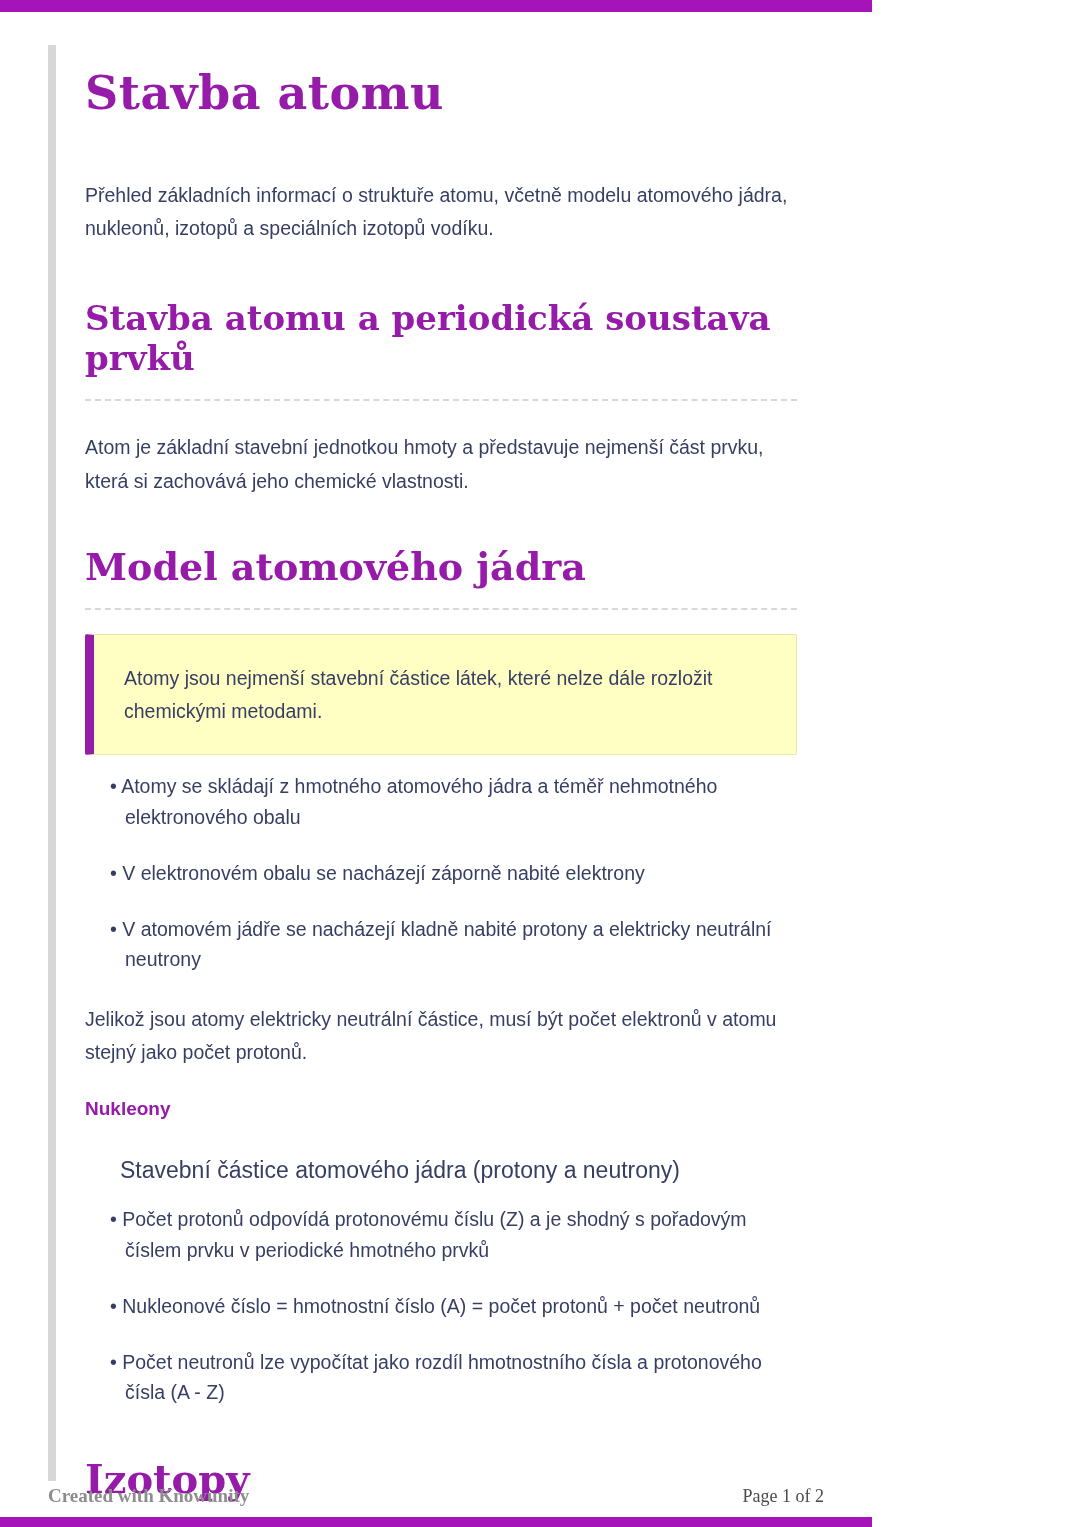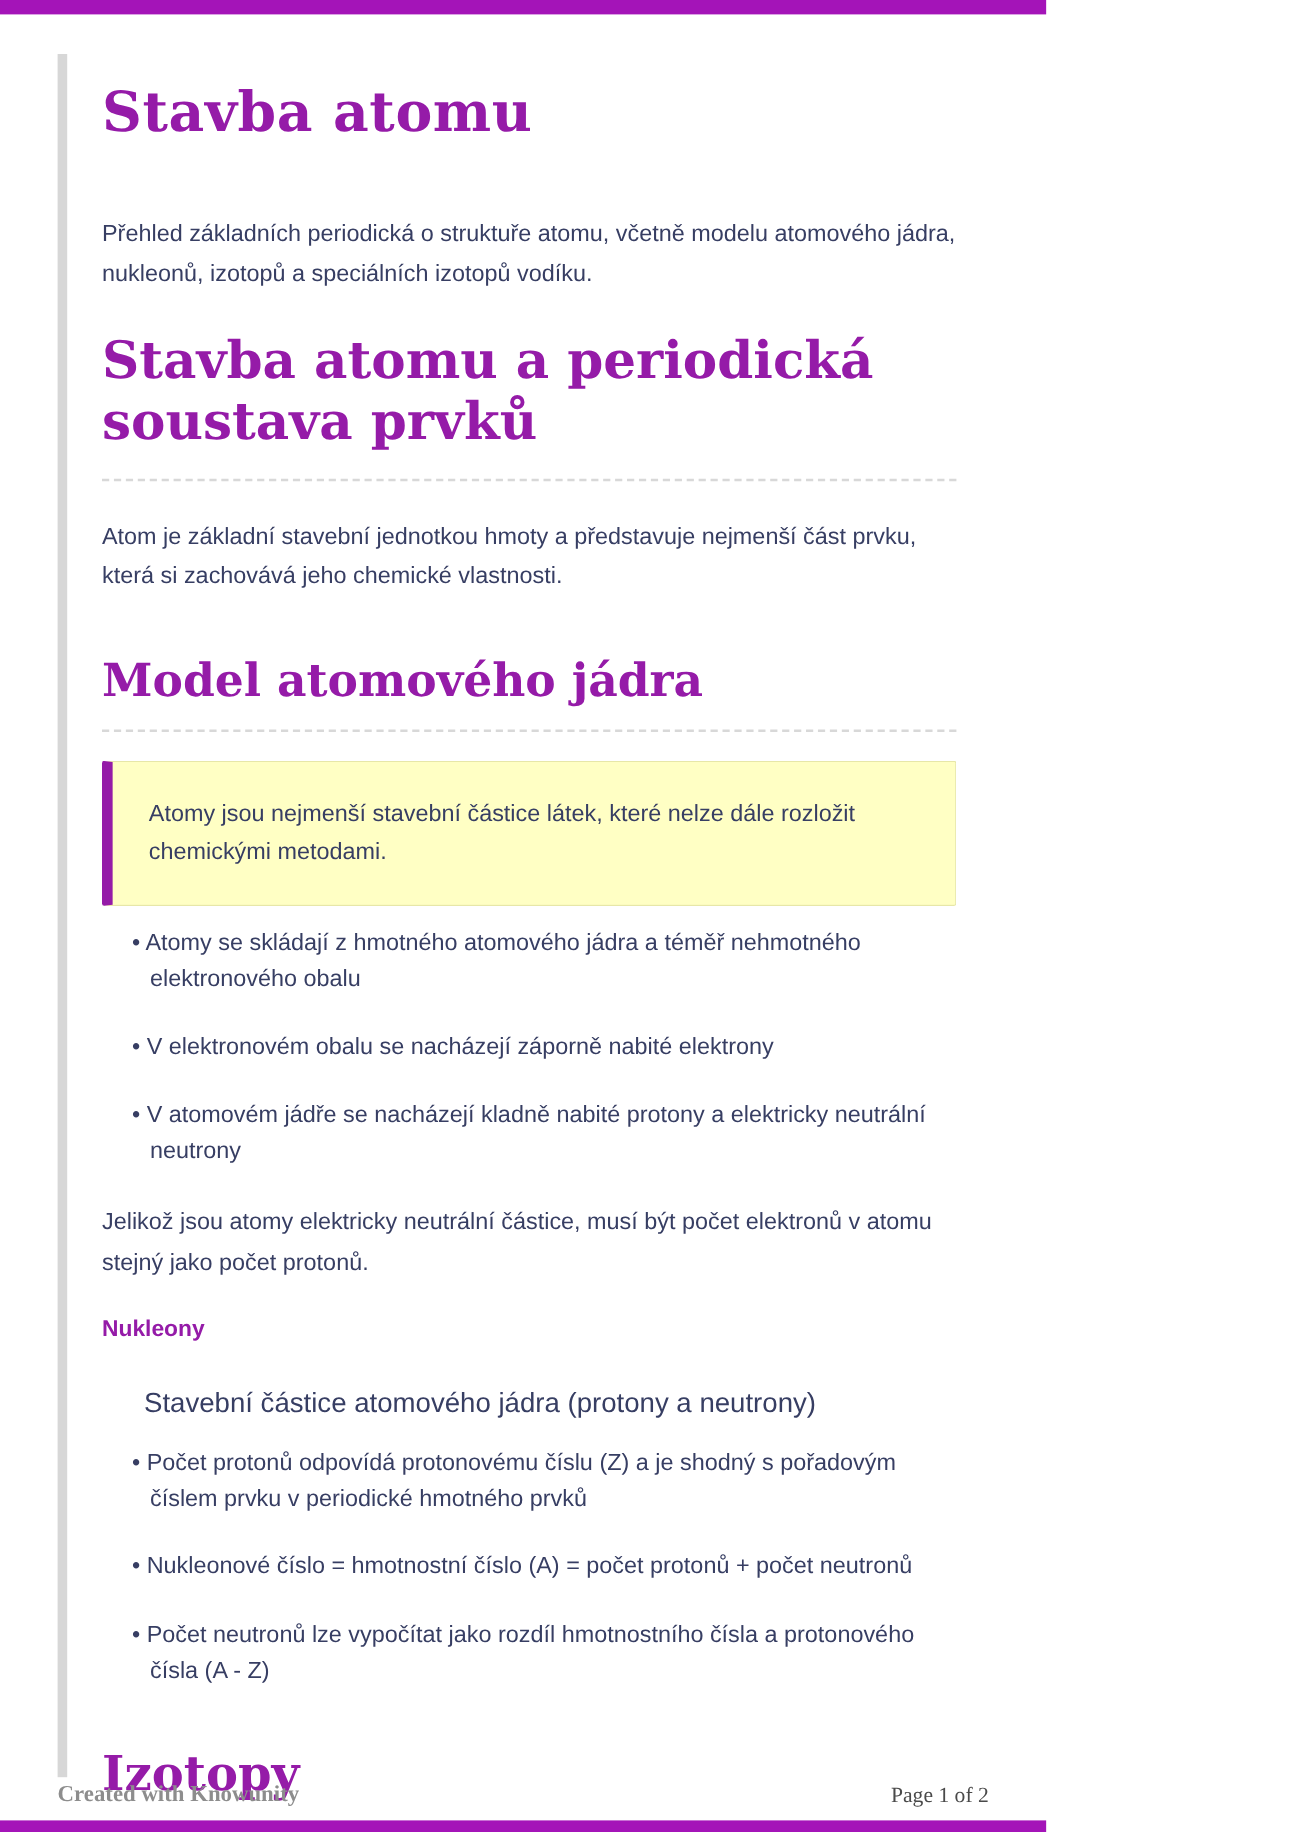--- a/index.html
+++ b/index.html
@@ -30,21 +30,21 @@
     font-weight:700; font-size:46px; line-height:1.1;
     color:var(--accent); letter-spacing:.5px;
   }
   .intro{ margin-top:60px; font-size:19.5px; line-height:1.72; color:var(--ink); }
 
   .section-heading{
     font-family:"DejaVu Serif","Liberation Serif",serif;
     font-weight:700; color:var(--accent); line-height:1.2;
     border-bottom:2px dashed var(--dash);
   }
-  .h2-first{ margin-top:30px; font-size:43px; padding-bottom:20px; }
+  .h2-first{ margin-top:52px; font-size:34px; padding-bottom:20px; }
   .h2-model{ margin-top:46px; font-size:38px; padding-bottom:18px; }
   .h2-izotopy{ margin-top:48px; font-size:40px; padding-bottom:22px; }
 
   .body-text{ font-size:19.5px; line-height:1.72; color:var(--ink); }
   .para-1{ margin-top:30px; }
   .para-2{ margin-top:28px; }
 
   .callout{
     margin-top:24px;
     background:var(--callout-bg);
@@ -82,21 +82,21 @@
 </head>
 <body>
 
 <div class="page">
   <div class="top-bar"></div>
   <div class="left-rail"></div>
 
   <main class="content">
     <h1 class="doc-title">Stavba atomu</h1>
 
-    <p class="intro">Přehled základních periodická o struktuře atomu, včetně modelu atomového jádra, nukleonů, izotopů a speciálních izotopů vodíku.</p>
+    <p class="intro">Přehled základních informací o struktuře atomu, včetně modelu atomového jádra, nukleonů, izotopů a speciálních izotopů vodíku.</p>
 
     <h2 class="section-heading h2-first">Stavba atomu a periodická soustava prvků</h2>
     <p class="body-text para-1">Atom je základní stavební jednotkou hmoty a představuje nejmenší část prvku, která si zachovává jeho chemické vlastnosti.</p>
 
     <h2 class="section-heading h2-model">Model atomového jádra</h2>
 
     <div class="callout">
       <p class="callout-text">Atomy jsou nejmenší stavební částice látek, které nelze dále rozložit chemickými metodami.</p>
     </div>
 

